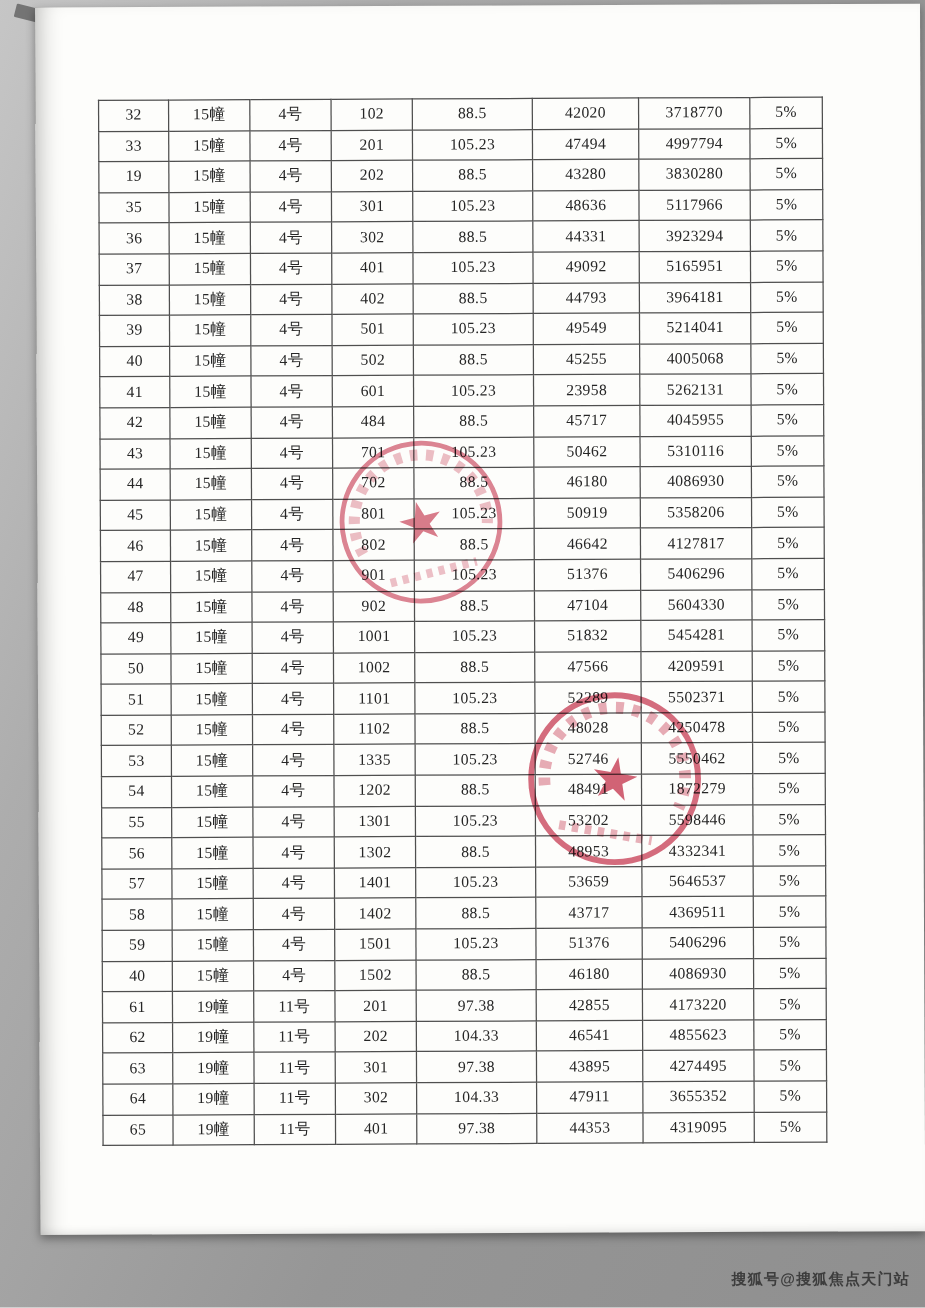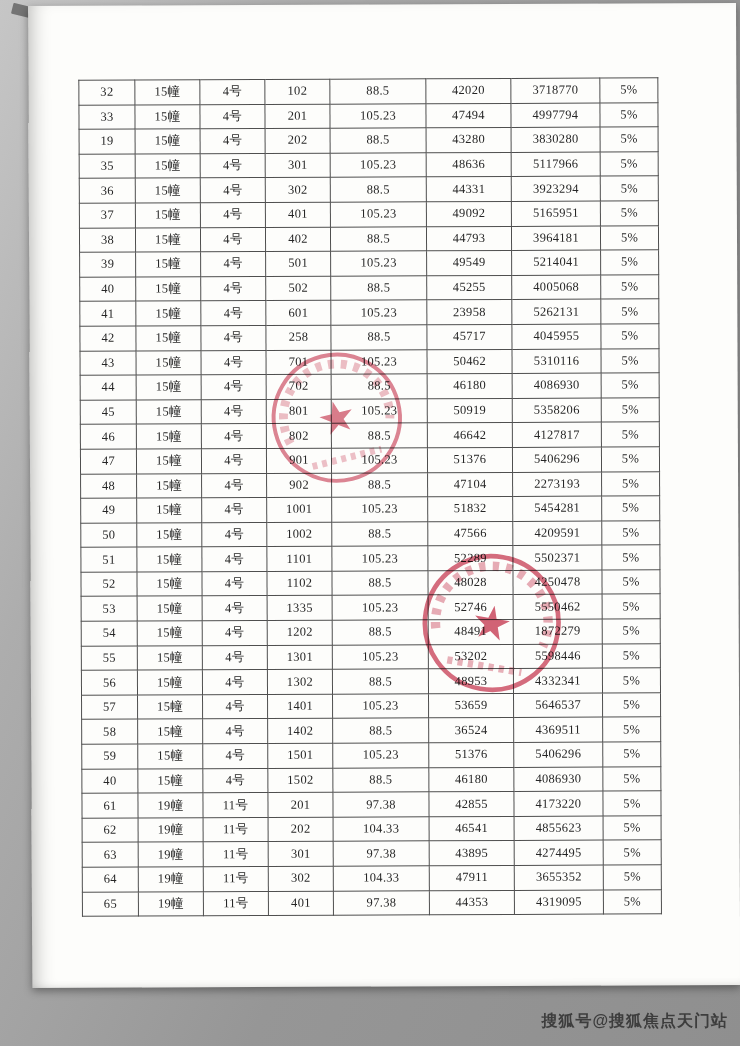--- a/index.html
+++ b/index.html
@@ -27,21 +27,21 @@
     font-family:"Liberation Serif","DejaVu Serif",serif;
     overflow:hidden;white-space:nowrap;
   }
   .stamp{
     position:absolute;mix-blend-mode:multiply;opacity:0.85;pointer-events:none;
   }
   .stamp svg{display:block;}
   .watermark{
     position:absolute;right:12px;bottom:14px;
     font-family:"Liberation Sans","DejaVu Sans",sans-serif;
-    font-size:16px;font-weight:600;color:#3d3d3d;letter-spacing:1px;
+    font-size:12px;font-weight:600;color:#3d3d3d;letter-spacing:1px;
   }
 </style>
 </head>
 <body>
 
 <div class="corner-fold"></div>
 
 <div class="paper">
 
   <table class="price">
@@ -153,21 +153,21 @@
           <td>601</td>
           <td>105.23</td>
           <td>23958</td>
           <td>5262131</td>
           <td>5%</td>
         </tr>
         <tr>
           <td>42</td>
           <td>15幢</td>
           <td>4号</td>
-          <td>258</td>
+          <td>484</td>
           <td>88.5</td>
           <td>45717</td>
           <td>4045955</td>
           <td>5%</td>
         </tr>
         <tr>
           <td>43</td>
           <td>15幢</td>
           <td>4号</td>
           <td>701</td>
@@ -216,21 +216,21 @@
           <td>5406296</td>
           <td>5%</td>
         </tr>
         <tr>
           <td>48</td>
           <td>15幢</td>
           <td>4号</td>
           <td>902</td>
           <td>88.5</td>
           <td>47104</td>
-          <td>2273193</td>
+          <td>5604330</td>
           <td>5%</td>
         </tr>
         <tr>
           <td>49</td>
           <td>15幢</td>
           <td>4号</td>
           <td>1001</td>
           <td>105.23</td>
           <td>51832</td>
           <td>5454281</td>
@@ -315,21 +315,21 @@
           <td>53659</td>
           <td>5646537</td>
           <td>5%</td>
         </tr>
         <tr>
           <td>58</td>
           <td>15幢</td>
           <td>4号</td>
           <td>1402</td>
           <td>88.5</td>
-          <td>36524</td>
+          <td>43717</td>
           <td>4369511</td>
           <td>5%</td>
         </tr>
         <tr>
           <td>59</td>
           <td>15幢</td>
           <td>4号</td>
           <td>1501</td>
           <td>105.23</td>
           <td>51376</td>

